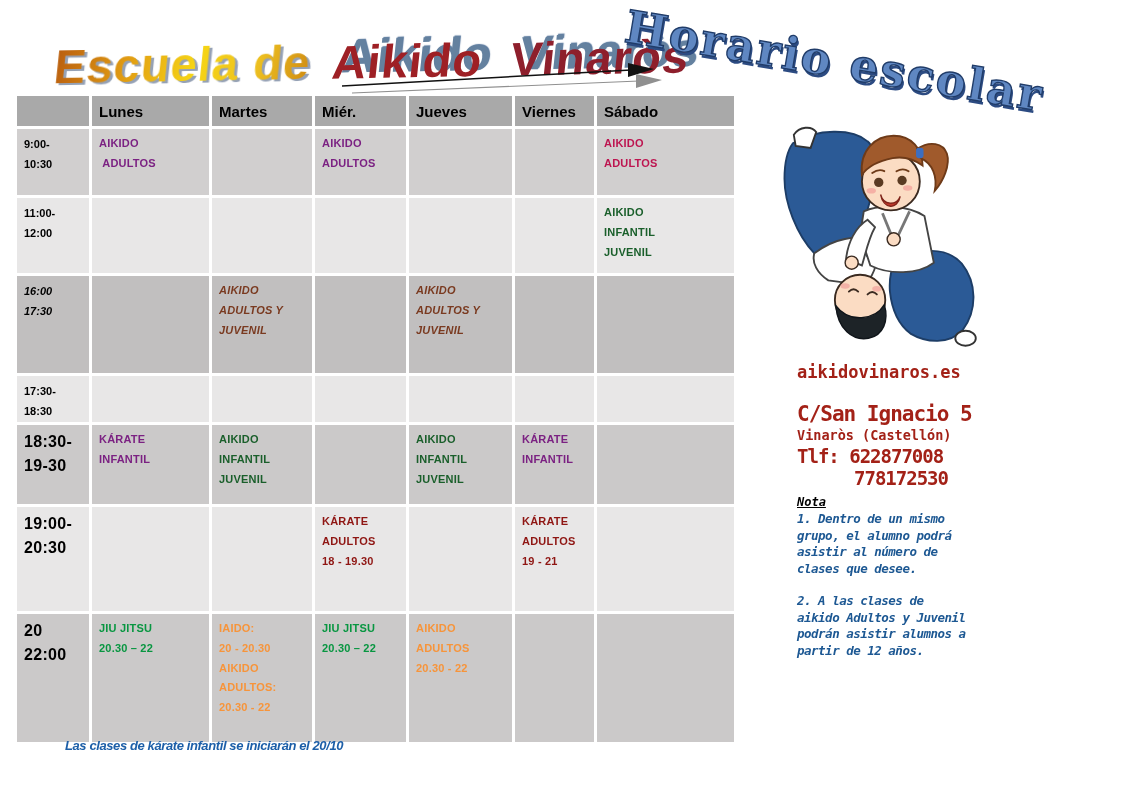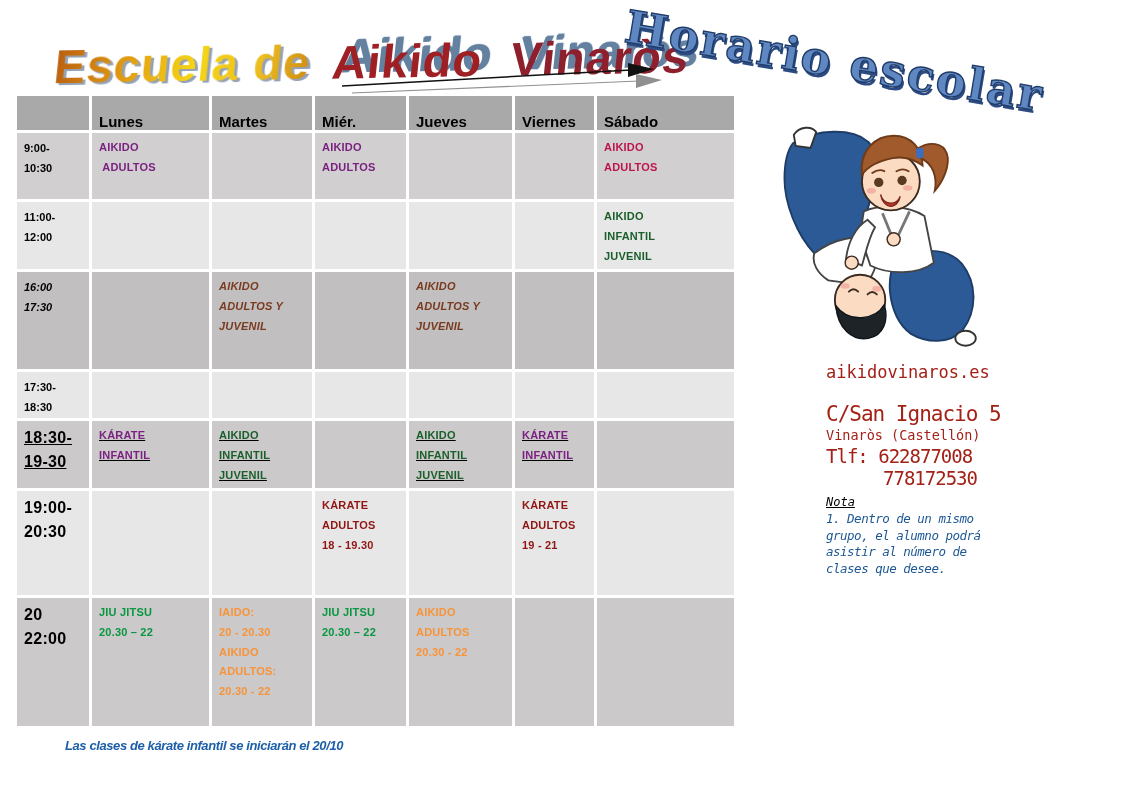--- a/index.html
+++ b/index.html
@@ -34,38 +34,38 @@
 
   
   table.sched {
     position:absolute; left:14px; top:93px; width:723px;
     border-collapse:separate; border-spacing:3px; table-layout:fixed;
   }
   table.sched th, table.sched td {
     vertical-align:top; padding:5px 3px 0 7px; overflow:hidden;
     white-space:pre-wrap;
   }
-  table.sched th { text-align:left; font-size:15px; font-weight:bold; color:#000; background:#a9a9a9; padding-top:17px; }
+  table.sched th { text-align:left; font-size:15px; font-weight:bold; color:#000; background:#a9a9a9; padding-top:7px; }
   td.cell { font-size:11px; font-weight:bold; line-height:1.8; letter-spacing:.2px; }
   td.time { font-size:11px; font-weight:bold; line-height:1.85; color:#000; padding-left:9px; }
   tr.big  td.time { font-size:16px; line-height:1.5; letter-spacing:.3px; }
   tr.hrow { height:30px; }
   tr.r0 { height:66px; }  tr.r0 td { background:#d1cfcf; }
-  tr.r1 { height:67px; }  tr.r1 td { background:#e8e7e7; }
+  tr.r1 { height:75px; }  tr.r1 td { background:#e8e7e7; }
   tr.r2 { height:97px;font-style:italic; }  tr.r2 td { background:#c1bfbf; }
   tr.r3 { height:46px; }  tr.r3 td { background:#e8e7e7; }
-  tr.r4 { height:67px;text-decoration:underline; }  tr.r4 td { background:#cbc9c9; }
+  tr.r4 { height:79px; }  tr.r4 td { background:#cbc9c9; }
   tr.r5 { height:104px; }  tr.r5 td { background:#e8e7e7; }
   tr.r6 { height:128px; } tr.r6 td { background:#cbc9c9; }
 
   
   .illustration { position:absolute; left:763px; top:116px; }
   .contact {
-    position:absolute; left:826px; top:362px; width:220px;
-    font-family:"DejaVu Sans Mono", monospace; font-weight:normal; color:#a32117;
+    position:absolute; left:797px; top:362px; width:220px;
+    font-family:"DejaVu Sans Mono", monospace; font-weight:bold; color:#a32117;
   }
   .site  { font-size:17px; margin-bottom:20px; }
   .addr1 { font-size:21px; letter-spacing:-1px; }
   .addr2 { font-size:13.5px; margin-top:1px; }
   .tlf   { font-size:19px; letter-spacing:-1px; margin-top:2px; }
   .tlf2  { font-size:19px; letter-spacing:-1px; padding-left:57px; }
   .nota-label {
     color:#000000; font-style:italic; font-size:12px; text-decoration:underline; margin-top:6px;
   }
   .nota-par {
@@ -272,17 +272,21 @@
     <div class="site">aikidovinaros.es</div>
     <div class="addr1">C/San Ignacio 5</div>
     <div class="addr2">Vinaròs (Castellón)</div>
     <div class="tlf">Tlf: 622877008</div>
     <div class="tlf2">778172530</div>
     <div class="nota-label">Nota</div>
     <div class="nota-par">1. Dentro de un mismo
 grupo, el alumno podrá
 asistir al número de
 clases que desee.</div>
+    <div class="nota-par">2. A las clases de
+aikido Adultos y Juvenil
+podrán asistir alumnos a
+partir de 12 años.</div>
   </div>
 
   <div class="footer-note">Las clases de kárate infantil se iniciarán el 20/10</div>
 
 </div>
 
 </body></html>

